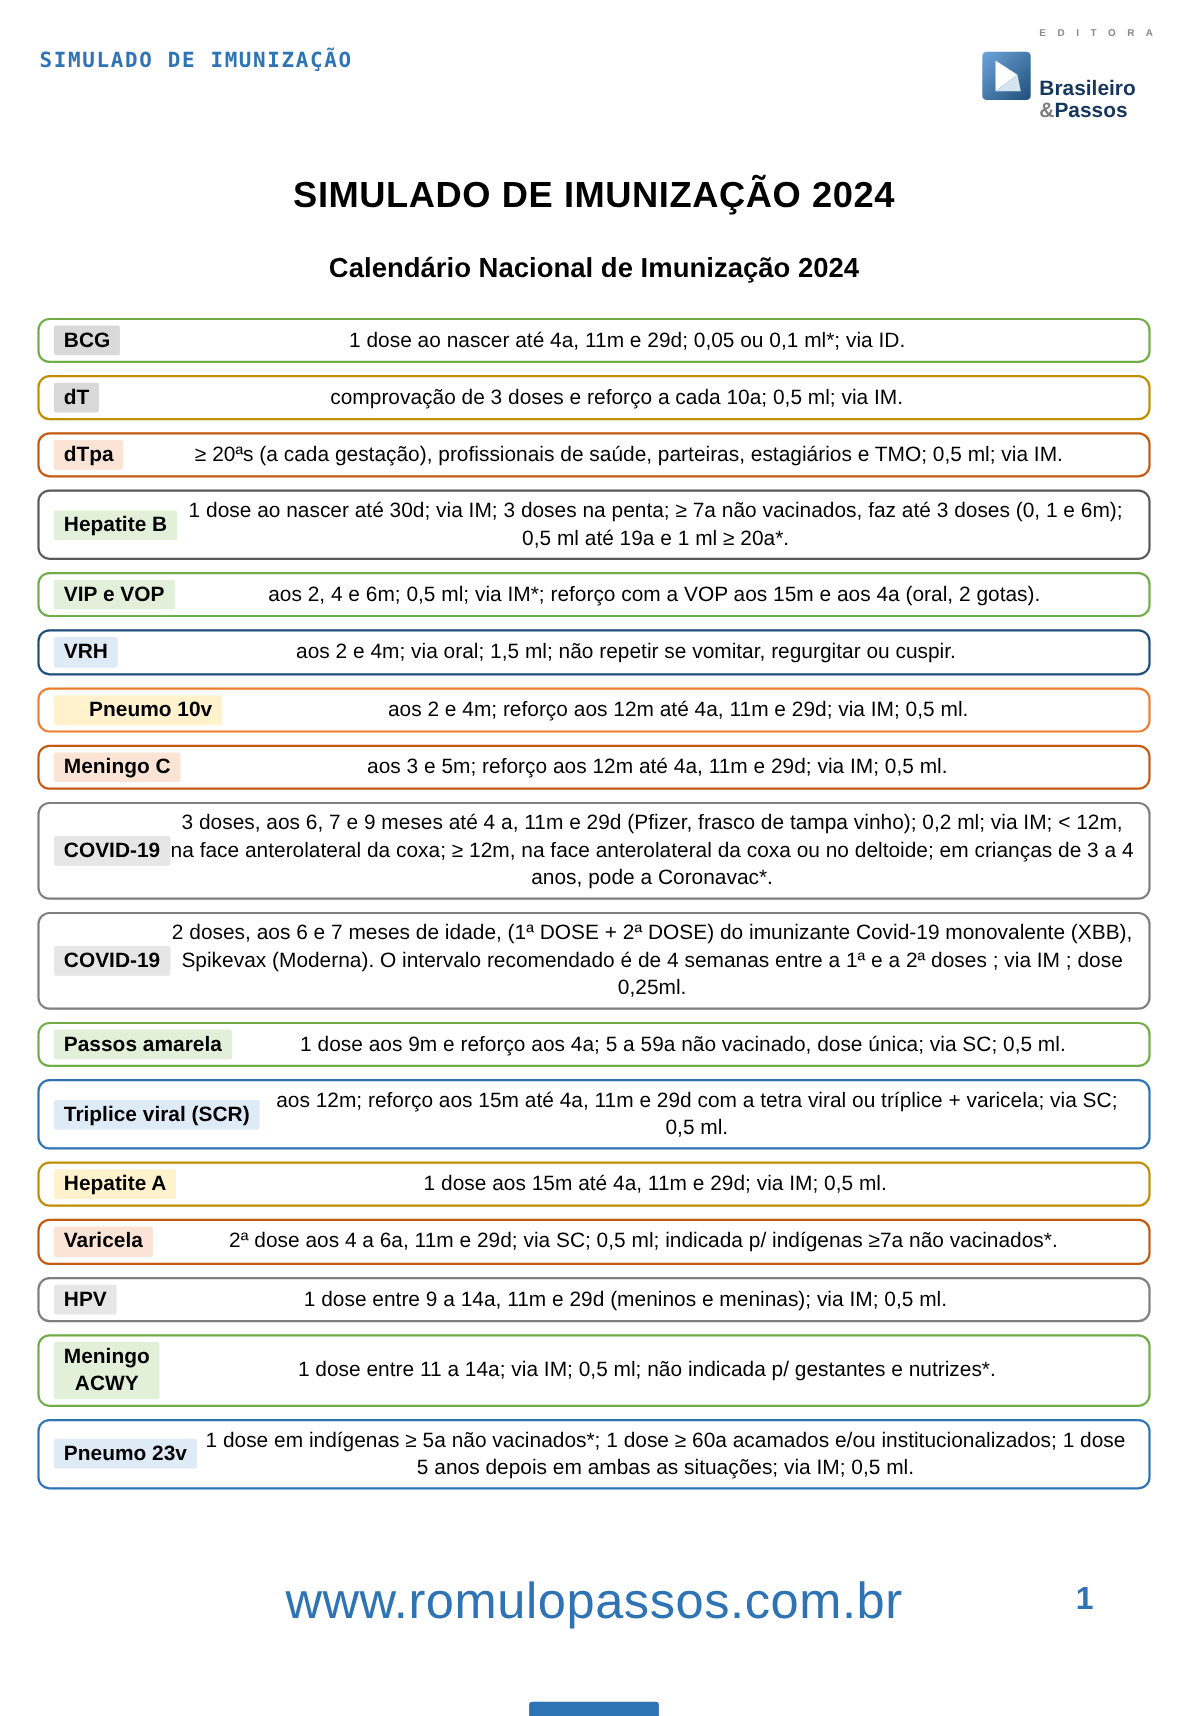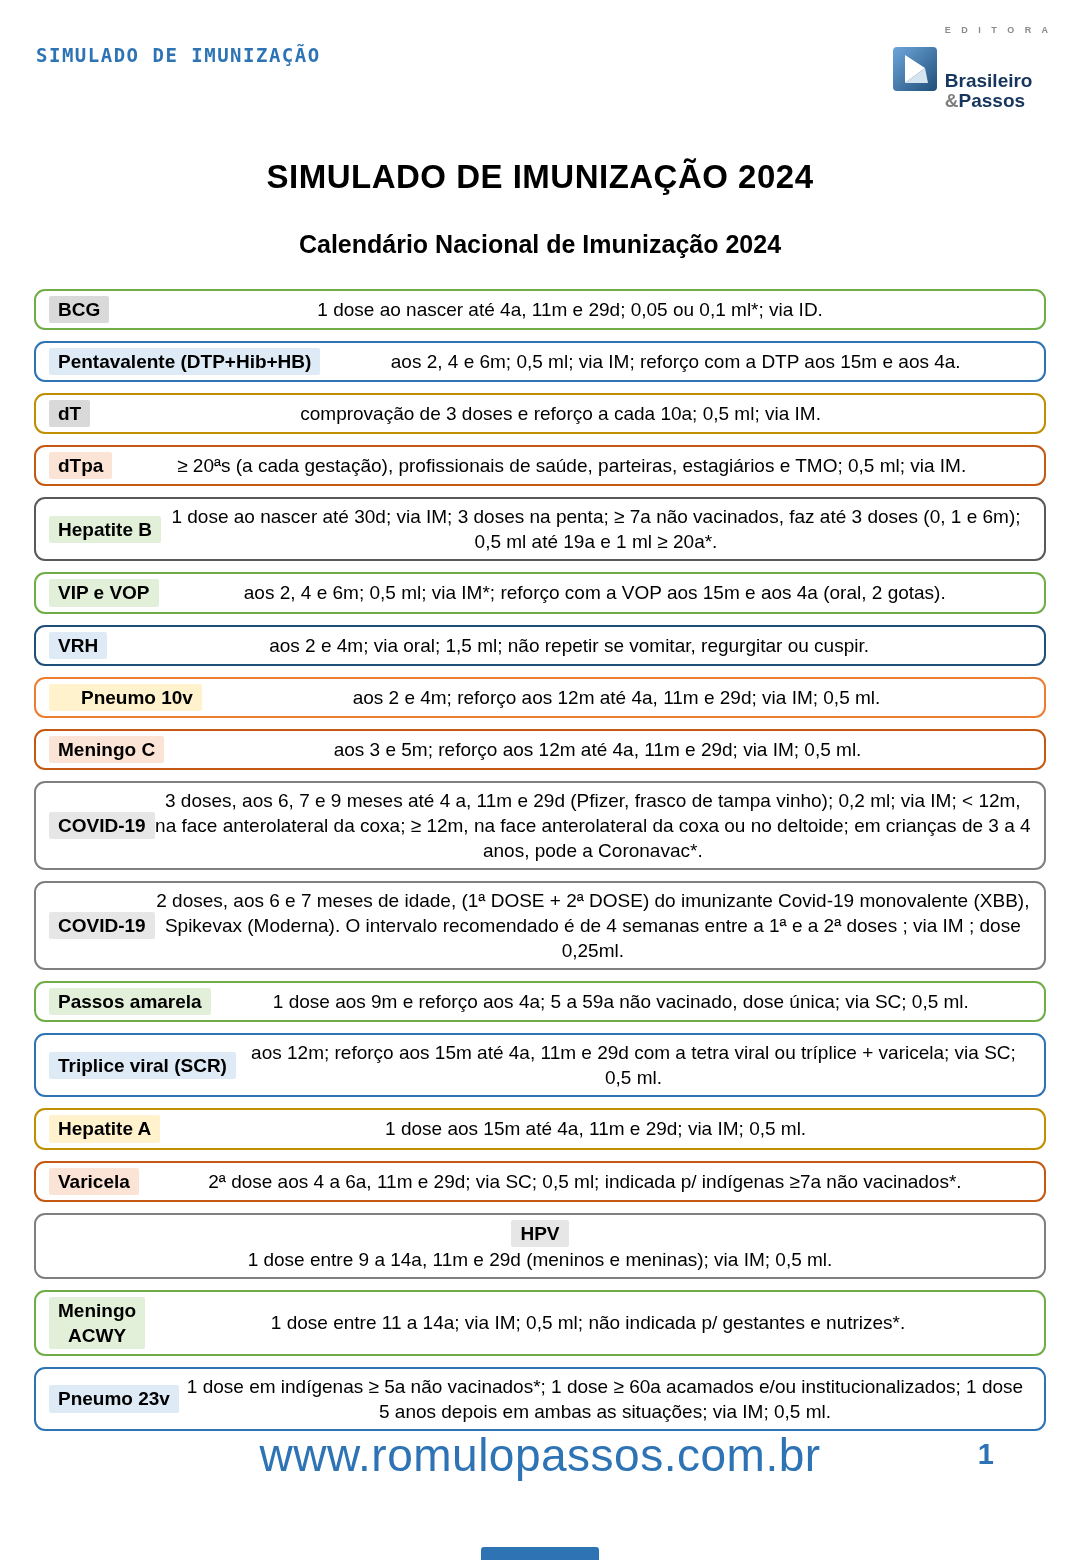--- a/index.html
+++ b/index.html
@@ -148,24 +148,20 @@
 
   <h1 class="title">SIMULADO DE IMUNIZAÇÃO 2024</h1>
   <h2 class="subtitle">Calendário Nacional de Imunização 2024</h2>
 
   <main class="rows">
   <div class="row" style="border-color: rgb(112, 173, 71);">
     <span class="label" style="background-color: rgb(217, 217, 217);">BCG</span>
     <div class="text">1 dose ao nascer até 4a, 11m e 29d; 0,05 ou 0,1 ml*; via ID.</div>
   </div>
 
-  <div class="row" style="border-color: rgb(46, 116, 181);">
-    <span class="label" style="background-color: rgb(222, 234, 246);">Pentavalente (DTP+Hib+HB)</span>
-    <div class="text">aos 2, 4 e 6m; 0,5 ml; via IM; reforço com a DTP aos 15m e aos 4a.</div>
-  </div>
 
   <div class="row" style="border-color: rgb(191, 143, 0);">
     <span class="label" style="background-color: rgb(217, 217, 217);">dT</span>
     <div class="text">comprovação de 3 doses e reforço a cada 10a; 0,5 ml; via IM.</div>
   </div>
 
   <div class="row" style="border-color: rgb(196, 89, 17);">
     <span class="label" style="background-color: rgb(251, 228, 213);">dTpa</span>
     <div class="text">≥ 20ªs (a cada gestação), profissionais de saúde, parteiras, estagiários e TMO; 0,5 ml; via IM.</div>
   </div>
@@ -218,21 +214,21 @@
   <div class="row" style="border-color: rgb(191, 143, 0);">
     <span class="label" style="background-color: rgb(255, 242, 204);">Hepatite A</span>
     <div class="text">1 dose aos 15m até 4a, 11m e 29d; via IM; 0,5 ml.</div>
   </div>
 
   <div class="row" style="border-color: rgb(196, 89, 17);">
     <span class="label" style="background-color: rgb(251, 228, 213);">Varicela</span>
     <div class="text">2ª dose aos 4 a 6a, 11m e 29d; via SC; 0,5 ml; indicada p/ indígenas ≥7a não vacinados*.</div>
   </div>
 
-  <div class="row" style="border-color: rgb(127, 127, 127); flex-direction: column;">
+  <div class="row" style="border-color: rgb(127, 127, 127);">
     <span class="label" style="background-color: rgb(231, 230, 230);">HPV</span>
     <div class="text">1 dose entre 9 a 14a, 11m e 29d (meninos e meninas); via IM; 0,5 ml.</div>
   </div>
 
   <div class="row" style="border-color: rgb(112, 173, 71);">
     <span class="label" style="background-color: rgb(226, 239, 217);">Meningo
 ACWY</span>
     <div class="text">1 dose entre 11 a 14a; via IM; 0,5 ml; não indicada p/ gestantes e nutrizes*.</div>
   </div>
 

